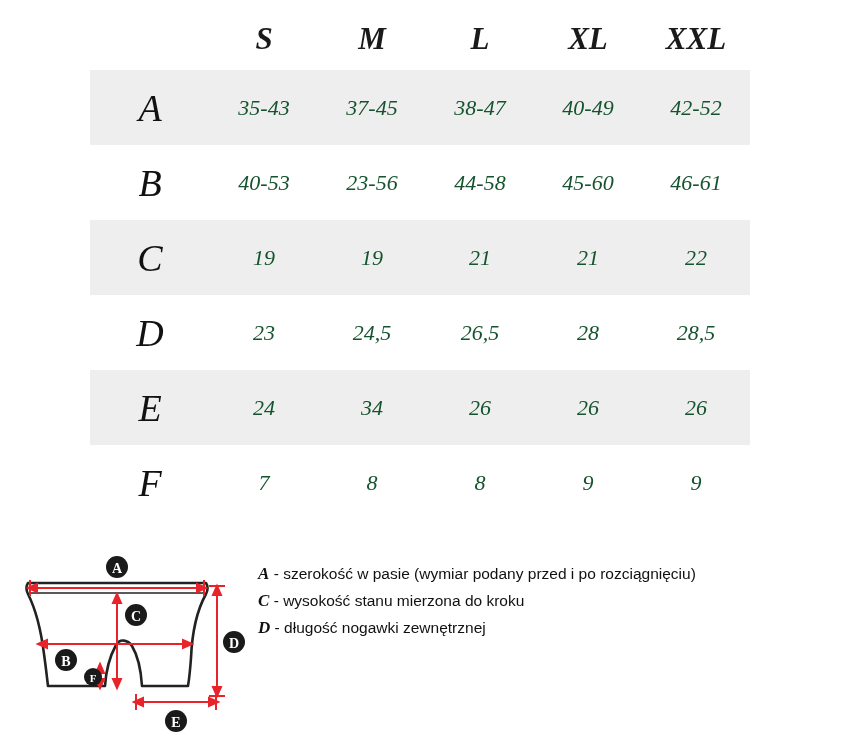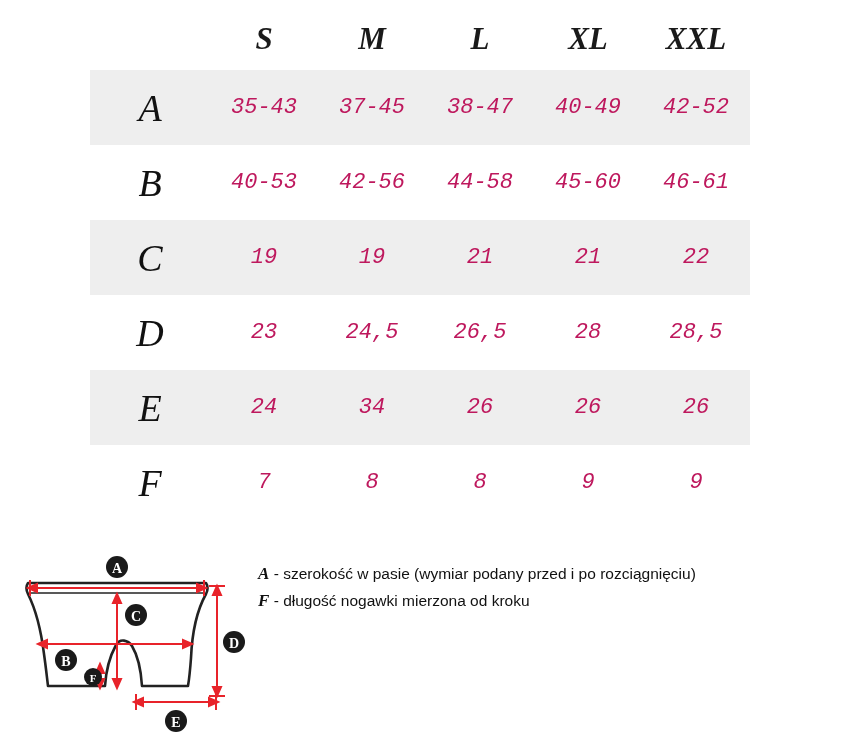--- a/index.html
+++ b/index.html
@@ -51,24 +51,24 @@
   .size-table tbody tr.shaded td { background: #eeeeee; }
 
   .row-letter {
     font-family: "Liberation Serif", serif;
     font-style: italic;
     font-weight: normal;
     font-size: 38px;
     color: #111111;
   }
   .cell-val {
-    font-family: Liberation Mono, monospace;
+    font-family: Liberation Serif, serif;
     font-style: italic;
     font-size: 22px;
-    color: #be185d;
+    color: #14532d;
   }
 
   
   .bottom {
     position: absolute;
     left: 0;
     top: 536px;
     width: 850px;
     height: 201px;
   }
@@ -130,21 +130,21 @@
         <td class="row-letter">A</td>
         <td class="cell-val">35-43</td>
         <td class="cell-val">37-45</td>
         <td class="cell-val">38-47</td>
         <td class="cell-val">40-49</td>
         <td class="cell-val">42-52</td>
       </tr>
       <tr>
         <td class="row-letter">B</td>
         <td class="cell-val">40-53</td>
-        <td class="cell-val">42-56</td>
+        <td class="cell-val">23-56</td>
         <td class="cell-val">44-58</td>
         <td class="cell-val">45-60</td>
         <td class="cell-val">46-61</td>
       </tr>
       <tr class="shaded">
         <td class="row-letter">C</td>
         <td class="cell-val">19</td>
         <td class="cell-val">19</td>
         <td class="cell-val">21</td>
         <td class="cell-val">21</td>
@@ -259,20 +259,25 @@
       </svg>
     </div>
 
     <div class="legend">
       <div class="legend-row">
         <span class="legend-key">A</span>
         <span class="legend-text">-</span>
         <span class="legend-text">szerokość w pasie (wymiar podany przed i po rozciągnięciu)</span>
       </div>
       <div class="legend-row">
-        <span class="legend-key">F</span>
+        <span class="legend-key">C</span>
         <span class="legend-text">-</span>
-        <span class="legend-text">długość nogawki mierzona od kroku</span>
+        <span class="legend-text">wysokość stanu mierzona do kroku</span>
+      </div>
+      <div class="legend-row">
+        <span class="legend-key">D</span>
+        <span class="legend-text">-</span>
+        <span class="legend-text">długość nogawki zewnętrznej</span>
       </div>
     </div>
 
   </div>
 </div>
 
 </body></html>

